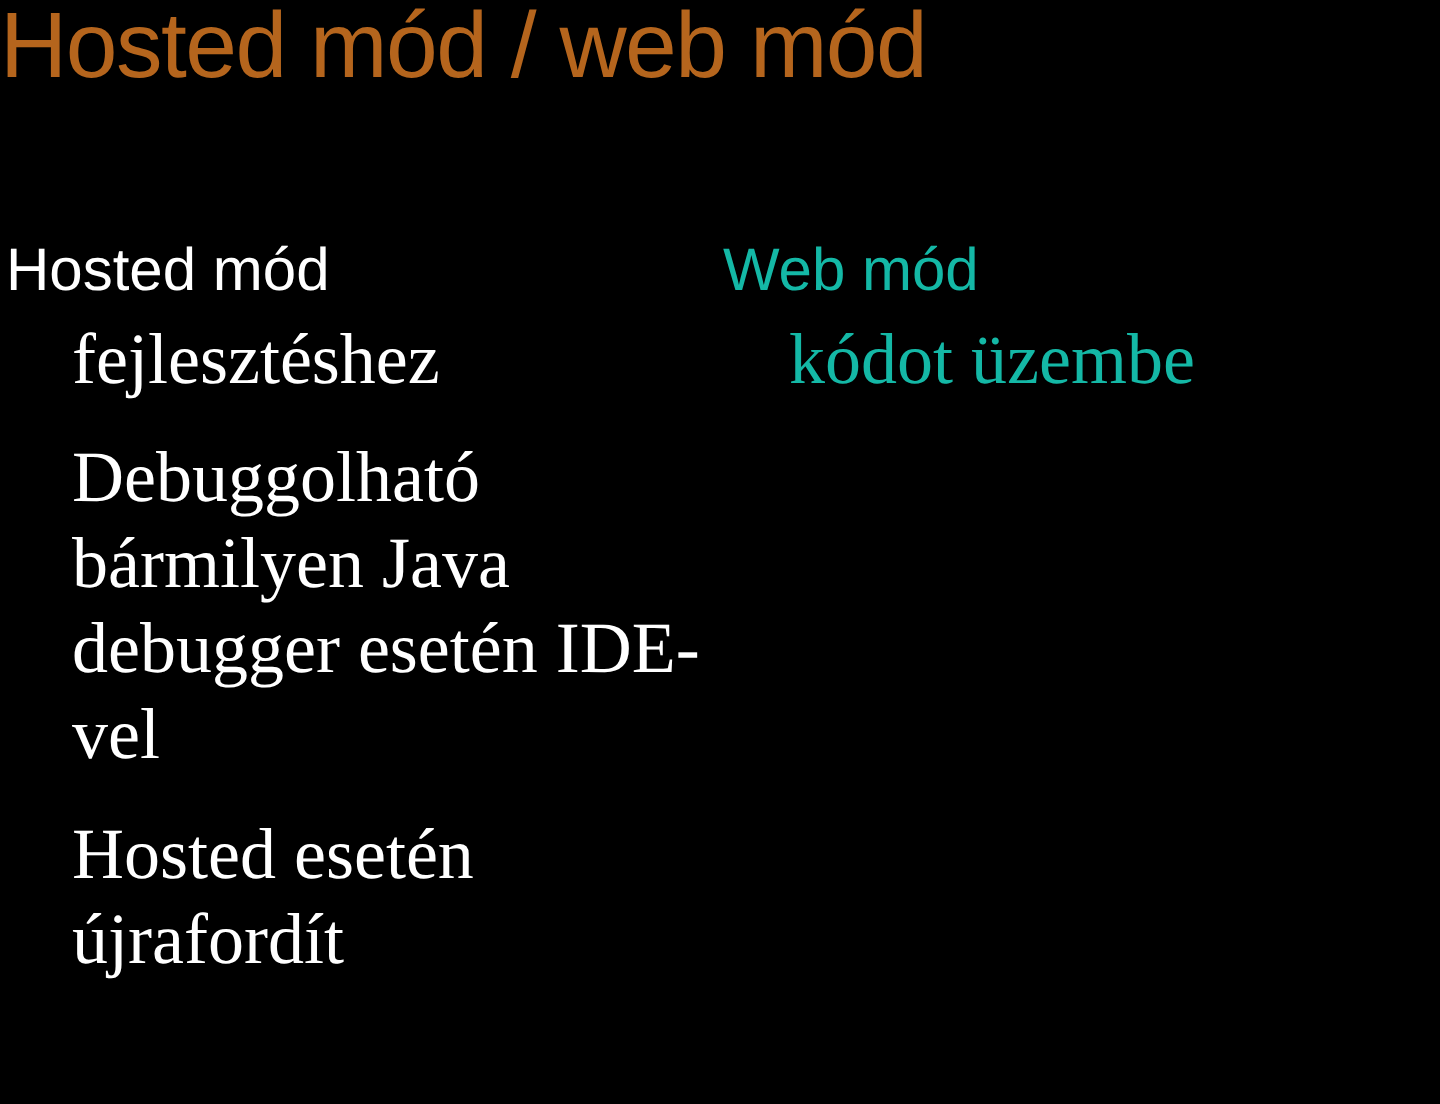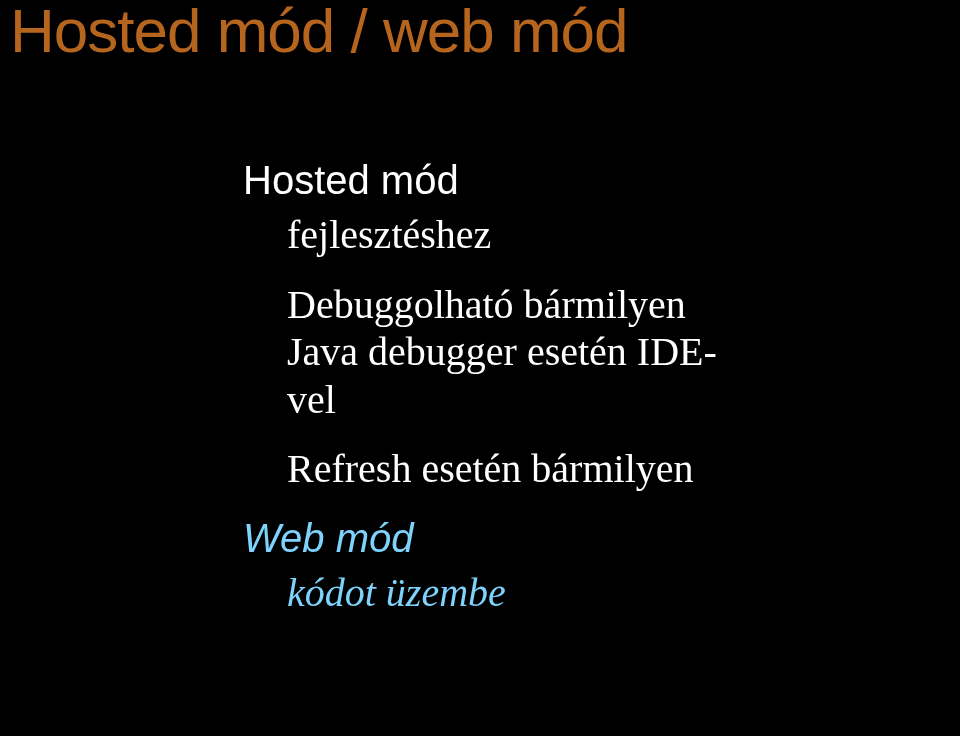--- a/index.html
+++ b/index.html
@@ -17,66 +17,63 @@
     .slide {
       width: 100%;
       height: 100%;
       position: relative;
     }
     .slide-title {
       color: #b5651d;
       font-family: Verdana, Geneva, sans-serif;
       font-size: 62px;
       font-weight: 400;
-      padding: 0 0 0 10px;
+      padding: 0 0 0 0;
       line-height: 1.0;
       letter-spacing: -1px;
     }
     .content {
       display: flex;
-      flex-direction: column;
       margin-top: 95px;
       padding-left: 4px;
-      align-items: center;
     }
     .column-left {
       width: 50%;
       color: #ffffff;
     }
     .column-right {
       width: 50%;
-      color: #7dd3fc;
-      font-style: italic;
+      color: #14b8a6;
     }
     .column-heading {
       font-family: Verdana, Geneva, sans-serif;
       font-size: 40px;
       font-weight: 400;
       margin-bottom: 8px;
       line-height: 1.15;
     }
     .bullet-item {
       font-family: Georgia, 'Times New Roman', serif;
-      font-size: 40px;
+      font-size: 48px;
       font-weight: 400;
       line-height: 1.19;
       padding-left: 44px;
       margin-bottom: 22px;
     }
   </style>
 </head>
 <body>
 
 <div class="slide">
   <h1 class="slide-title">Hosted mód / web mód</h1>
   <div class="content">
     <div class="column-left">
       <div class="column-heading">Hosted mód</div>
       <div class="bullet-item">fejlesztéshez</div>
       <div class="bullet-item">Debuggolható bármilyen Java debugger esetén IDE-vel</div>
-      <div class="bullet-item">Refresh esetén bármilyen</div>
+      <div class="bullet-item">Hosted esetén újrafordít</div>
     </div>
     <div class="column-right">
       <div class="column-heading">Web mód</div>
       <div class="bullet-item">kódot üzembe</div>
     </div>
   </div>
 </div>
 
 </body></html>

